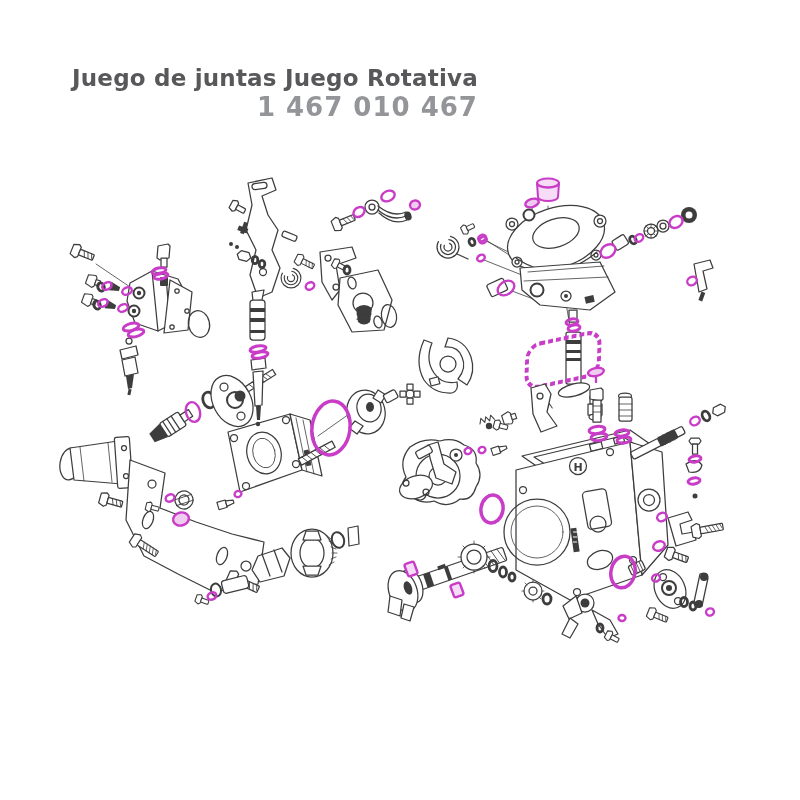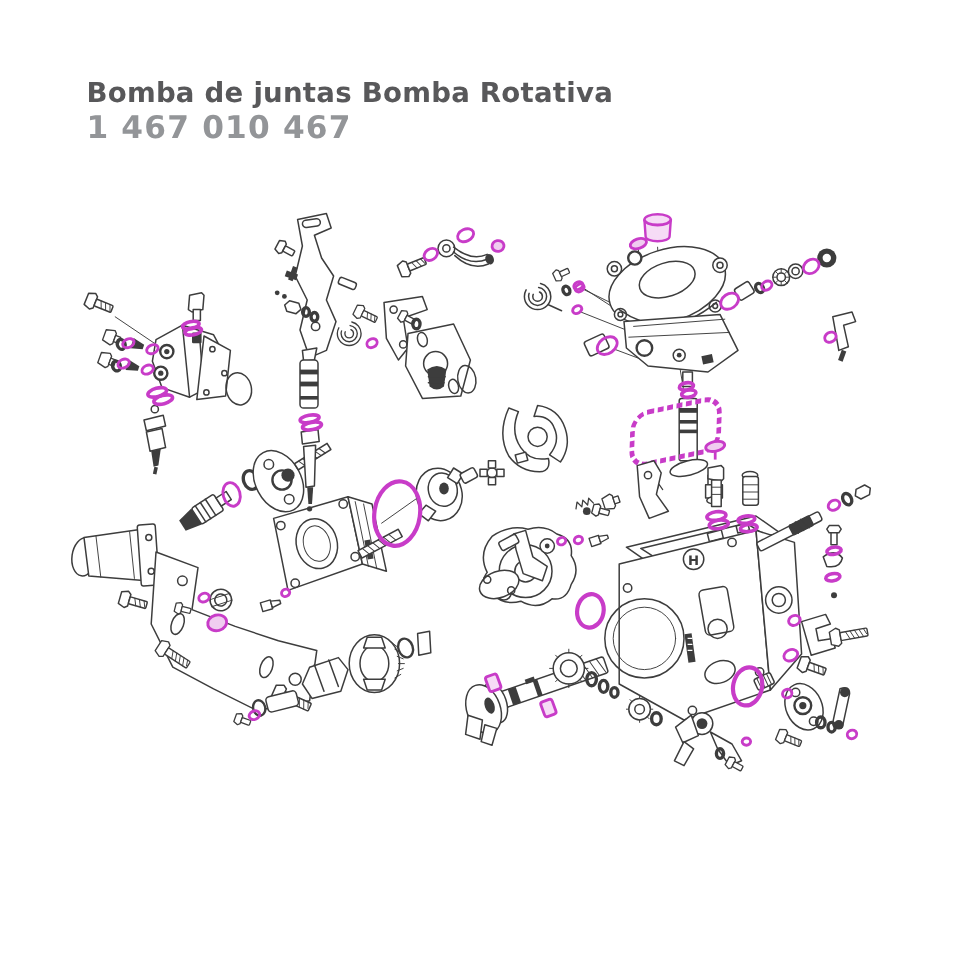--- a/index.html
+++ b/index.html
@@ -1,38 +1,38 @@
 <!DOCTYPE html>
 <html><head>
 <meta charset="utf-8">
 <style>
   html,body{margin:0;padding:0;background:#fff;}
   .page{position:relative;width:800px;height:800px;background:var(--bg,#fff);overflow:hidden;
         font-family:"DejaVu Sans","Liberation Sans",sans-serif;}
   .hdr{position:absolute;left:72px;top:64px;line-height:1.22;}
   .hdr .t{font-size:23px;font-weight:bold;color:var(--title,#58585a);letter-spacing:.2px;}
-  .hdr .n{font-size:26px;font-weight:bold;color:var(--num,#939598);letter-spacing:1px;}
+  .hdr .n{font-size:26px;font-weight:bold;color:var(--num,#939598);letter-spacing:1px;text-align:right;}
   svg{position:absolute;left:0;top:0;}
   .ln{fill:none;stroke:var(--line,#3d3d3d);stroke-width:1.25;stroke-linecap:round;stroke-linejoin:round;}
   .lnw{fill:#fff;stroke:var(--line,#3d3d3d);stroke-width:1.25;stroke-linejoin:round;}
   .thin{stroke-width:.8;}
   .dk{fill:var(--line,#3d3d3d);stroke:none;}
   .ring{fill:#fff;stroke:var(--line,#3d3d3d);stroke-width:2;}
   .dkr{fill:none;stroke:var(--line,#3d3d3d);stroke-width:2.8;}
   .mag{fill:none;stroke:var(--accent,#c83cc8);stroke-width:2.3;}
   .magfill{fill:#f6dcf6;stroke:var(--accent,#c83cc8);stroke-width:2;}
   .gasket{fill:none;stroke:var(--accent,#c83cc8);stroke-width:4;stroke-dasharray:5 3;}
   .hmark{font-size:11px;font-weight:bold;fill:var(--line,#3d3d3d);}
 </style>
 </head>
 <body>
 
 <div class="page" style="--accent: #c83cc8; --line: #3d3d3d; --title: #58585a; --num: #939598; --bg: #ffffff;">
   <div class="hdr">
-    <div class="t">Bomba de juntas Bomba Rotativa</div>
+    <div class="t">Juego de juntas Juego Rotativa</div>
     <div class="n">1 467 010 467</div>
   </div>
 
   <svg width="800" height="800" viewBox="0 0 800 800">
     <defs>
       <g id="boltL">
         <path class="lnw" d="M0,-5.5 l6,-2.5 3,2 0,12 -3,2 -6,-2.5 z"></path>
         <rect class="lnw" x="9" y="-3.5" width="24" height="7" rx="1"></rect>
         <path class="ln thin" d="M14,-3.5 l3,7 M18,-3.5 l3,7 M22,-3.5 l3,7 M26,-3.5 l3,7 M30,-3.5 l2,5"></path>
       </g>

